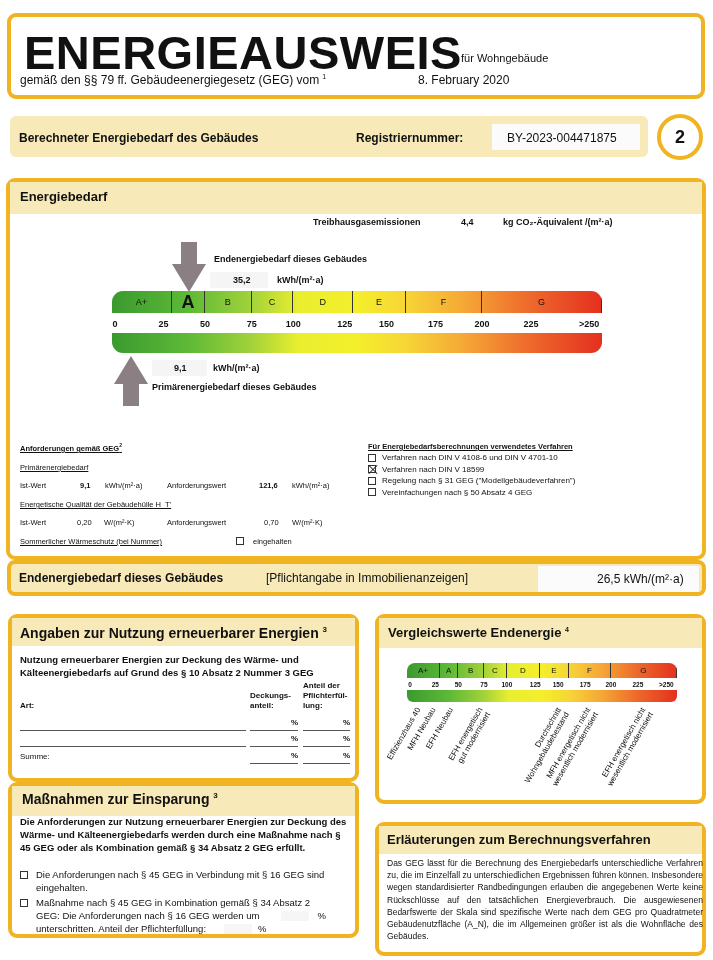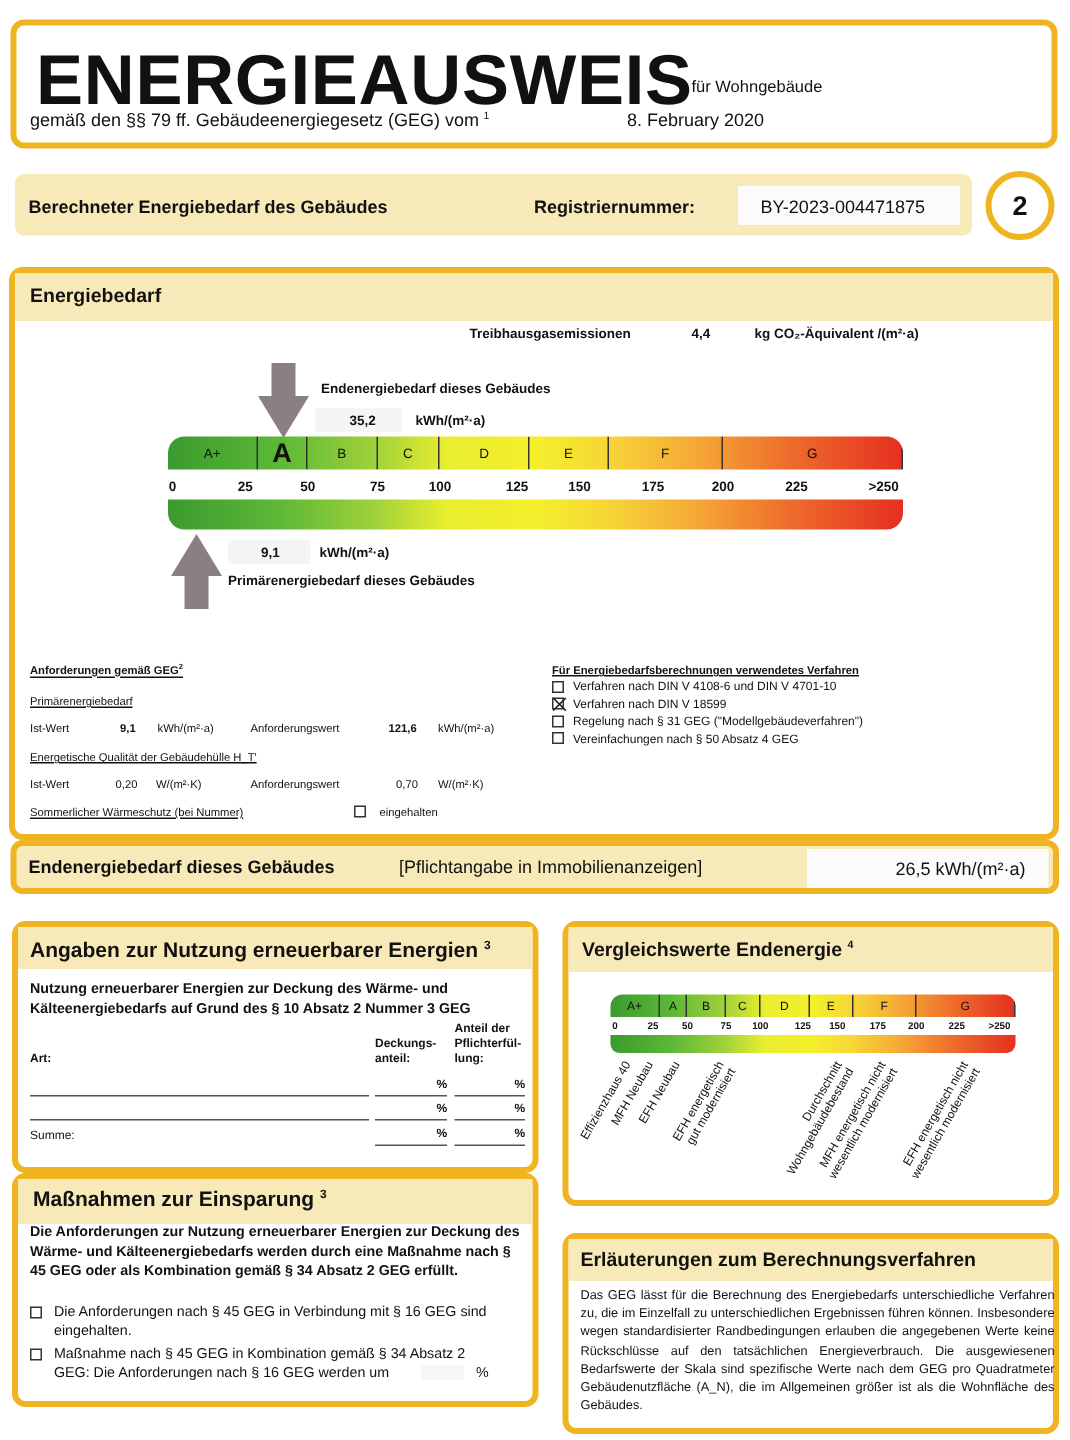--- a/index.html
+++ b/index.html
@@ -270,20 +270,21 @@
 <div class="abs" id="mas-title"><span>Maßnahmen zur Einsparung</span> <sup style="font-size:8px">3</sup></div>
 <div class="abs" id="mas-text">Die Anforderungen zur Nutzung erneuerbarer Energien zur Deckung des Wärme- und Kälteenergiebedarfs werden durch eine Maßnahme nach § 45 GEG oder als Kombination gemäß § 34 Absatz 2 GEG erfüllt.</div>
 <div class="mas-opt" style="top:868px;">
   <div class="cb"></div>
   <span class="txt">Die Anforderungen nach § 45 GEG in Verbindung mit § 16 GEG sind eingehalten.</span>
 </div>
 <div class="mas-opt" style="top:896px;">
   <div class="cb"></div>
   <span class="txt">Maßnahme nach § 45 GEG in Kombination gemäß § 34 Absatz 2</span>
   <span class="txt"><span>GEG: Die Anforderungen nach § 16 GEG werden um</span><span style="display:inline-block;width:28px;height:10px;background:#f6f6f6;margin-left:22px;vertical-align:middle"></span><span style="margin-left:8px">%</span></span>
+  <span class="txt"><span>unterschritten. Anteil der Pflichterfüllung:</span><span style="display:inline-block;width:28px;height:10px;background:#f6f6f6;margin-left:18px;vertical-align:middle"></span><span style="margin-left:6px">%</span></span>
 </div>
 
 <div class="frame" id="ver-frame"></div>
 <div class="abs hdr-band" id="ver-band"></div>
 <div class="abs" id="ver-title"><span>Vergleichswerte Endenergie</span> <sup style="font-size:7px">4</sup></div>
 <div class="abs" id="scale2">
     <div class="cls2" style="left: 0px; width: 32.94px;">A+</div>
     <div class="cls2" style="left: 32.94px; width: 18.36px;">A</div>
     <div class="cls2" style="left: 51.3px; width: 25.65px;">B</div>
     <div class="cls2" style="left: 76.95px; width: 22.95px;">C</div>

